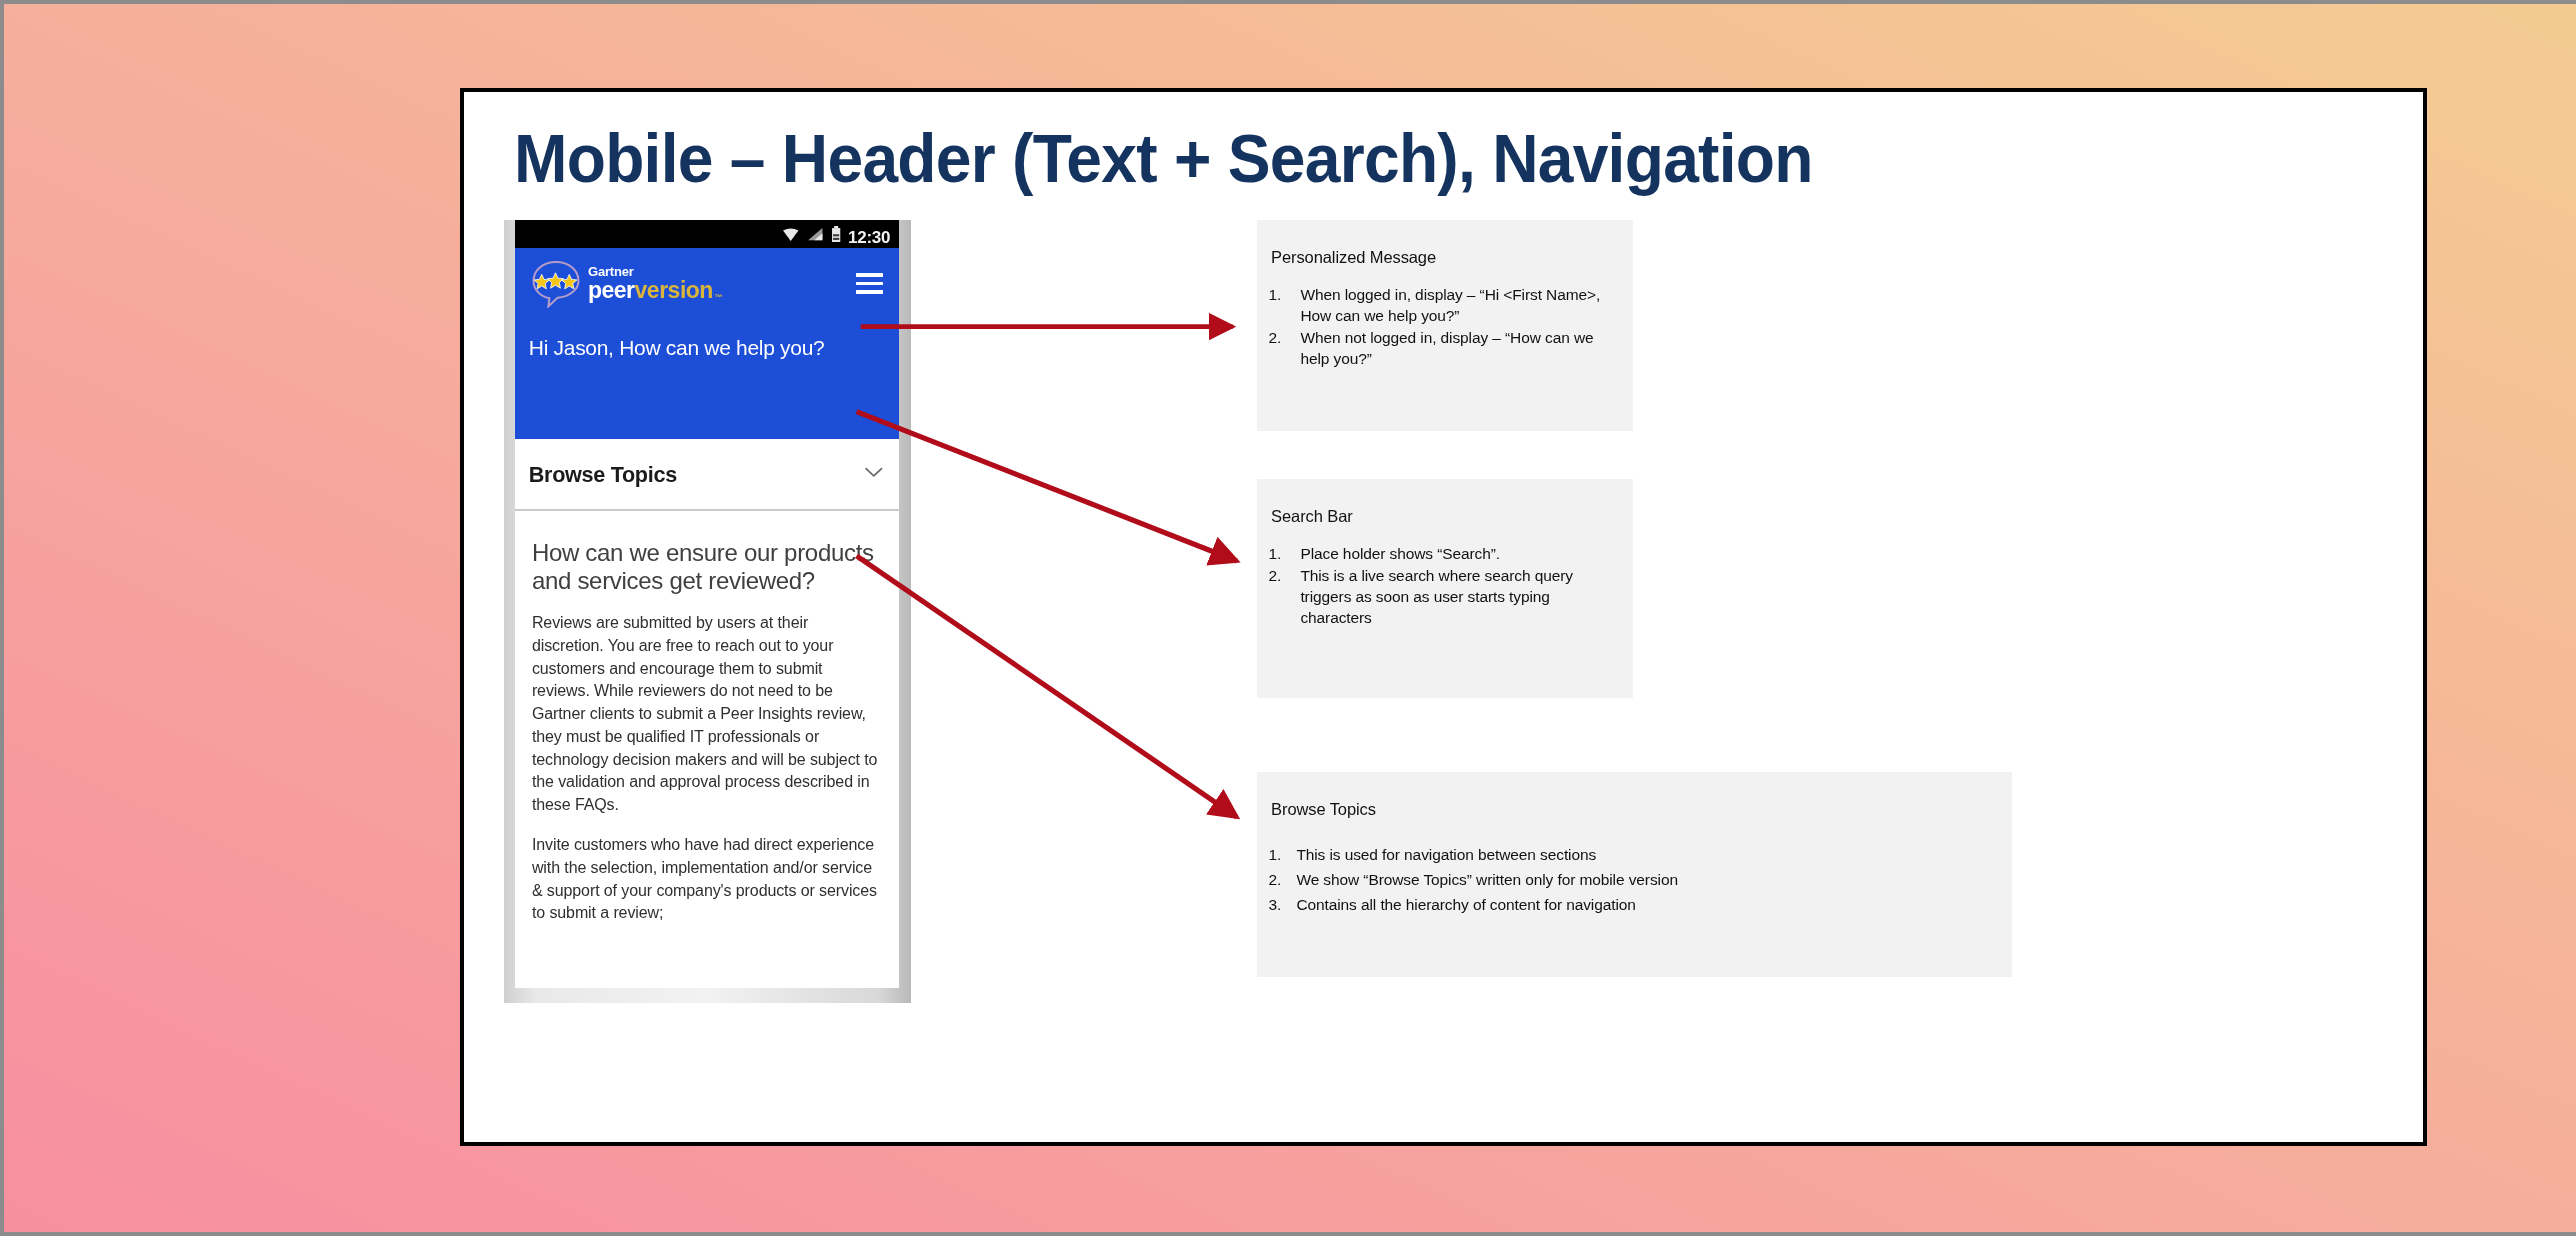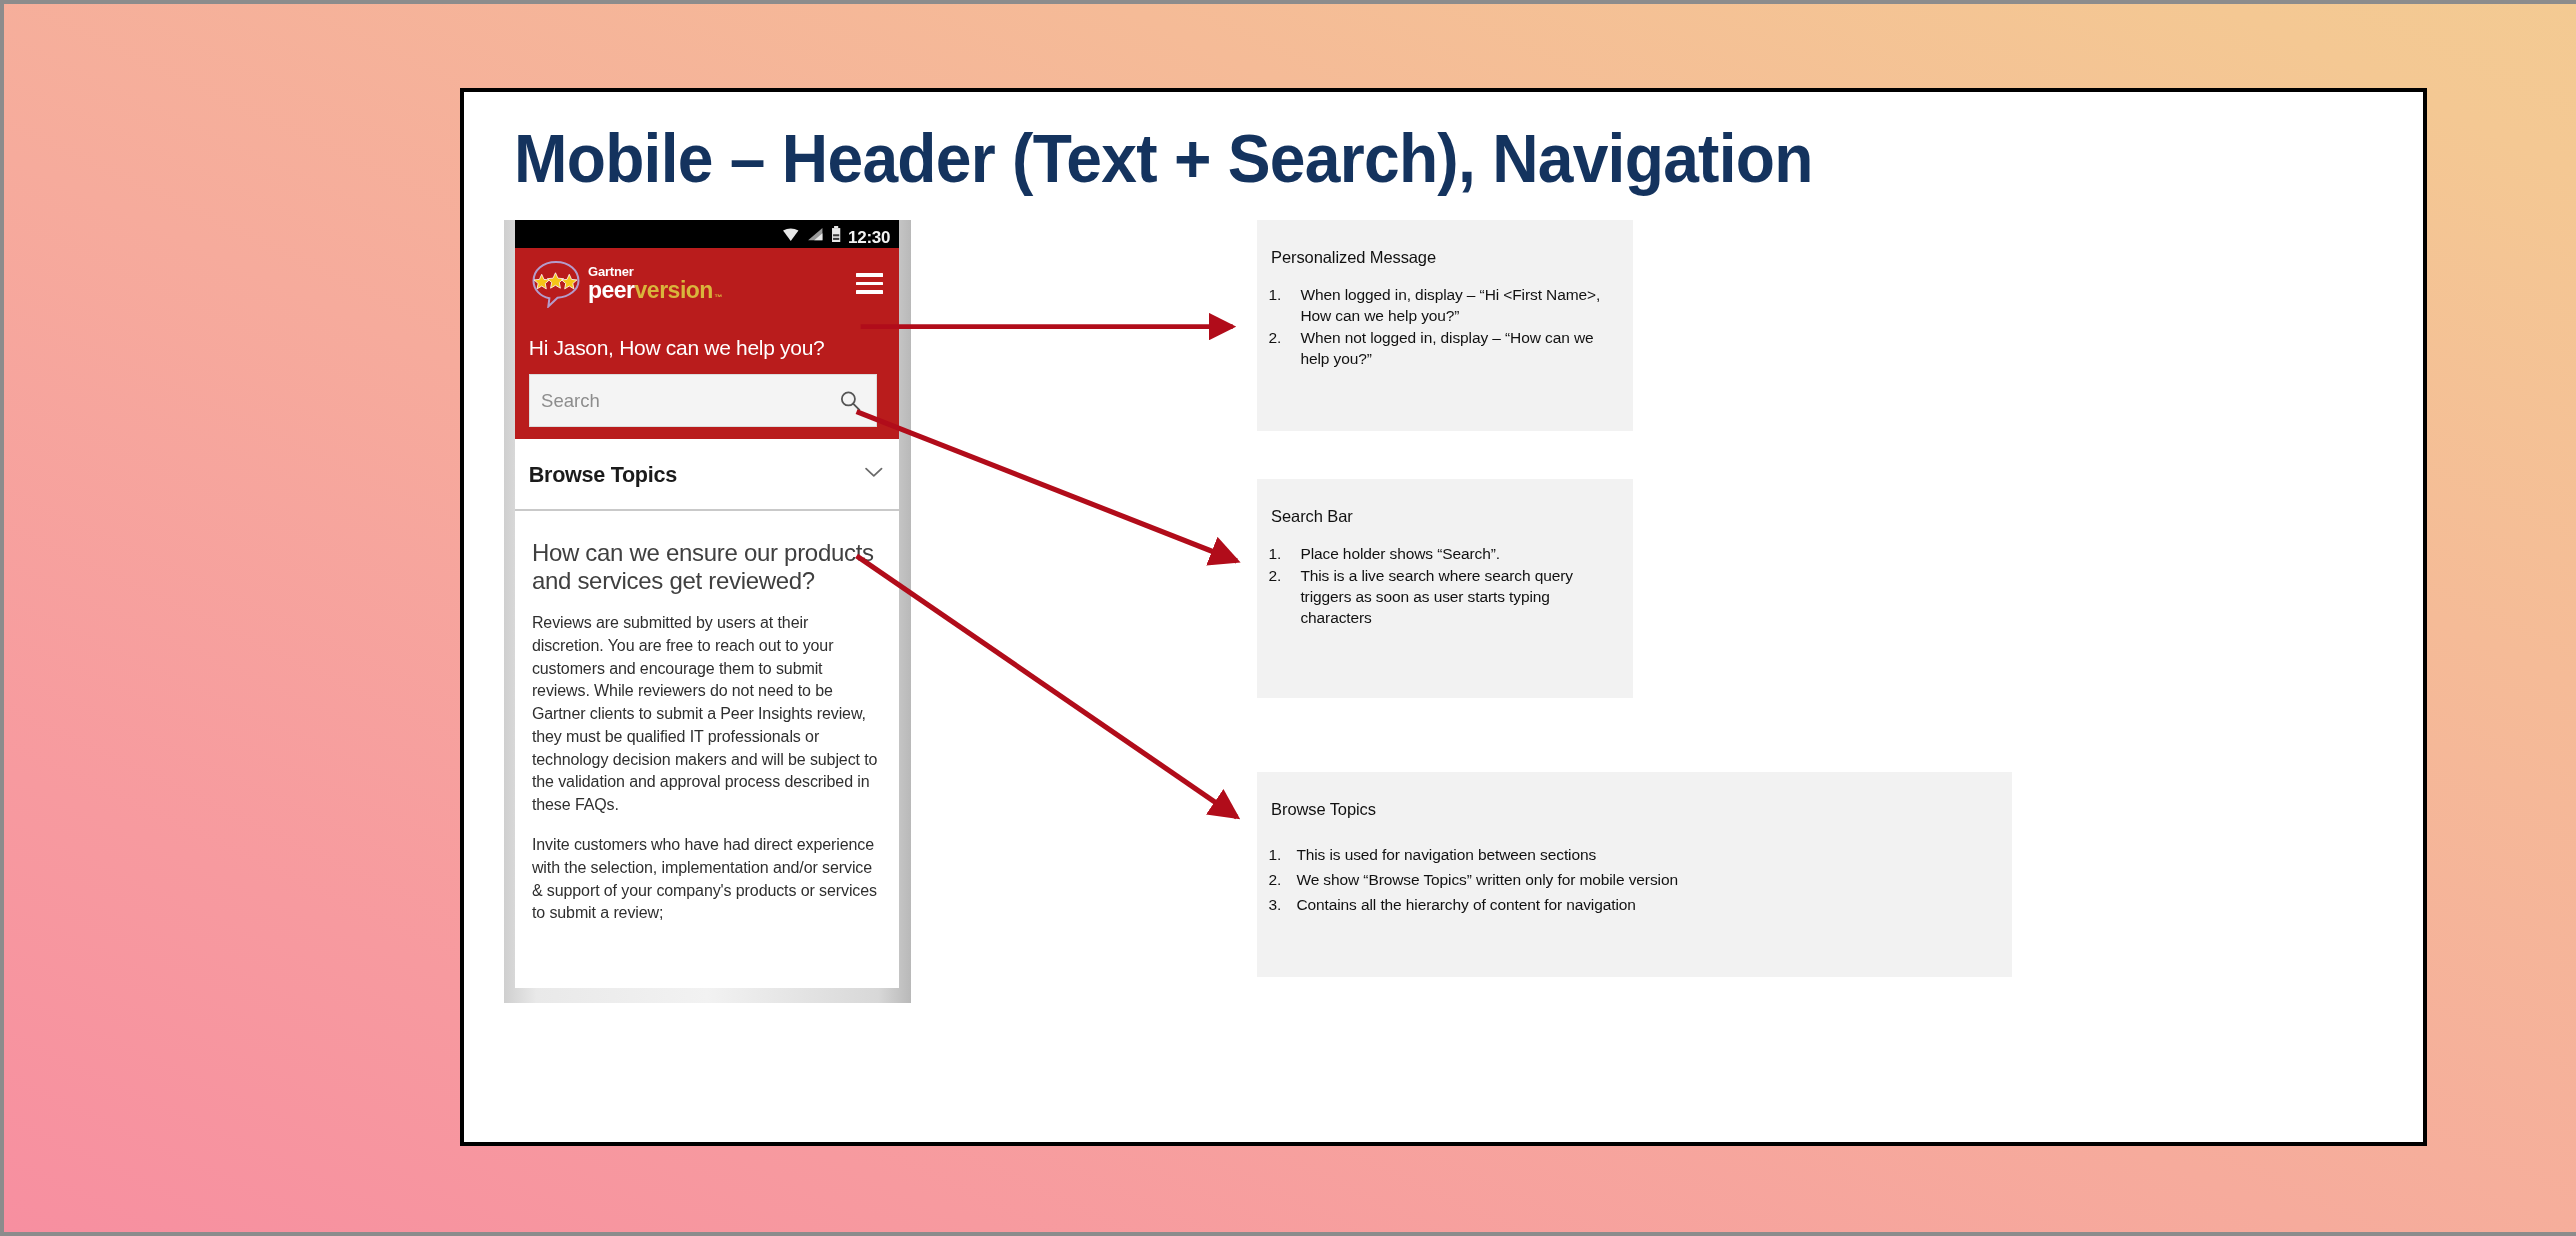--- a/index.html
+++ b/index.html
@@ -100,21 +100,21 @@
     font-weight: bold;
     letter-spacing: -0.3px;
     line-height: 1;
     padding-bottom: 1px;
     margin-top: 7px;
   }
 
   
   #app-header {
     position: relative;
-    background: #b91c1c;
+    background: #1d4ed8;
     height: 191px;
     padding: 0;
   }
   #logo-row {
     position: absolute;
     left: 13.4px;
     top: 11.3px;
     display: flex;
     align-items: center;
   }
@@ -345,27 +345,20 @@
           </div>
 
           <div id="hamburger">
             <span></span>
               <span></span>
               <span></span>
           </div>
 
           <div id="greeting">Hi Jason, How can we help you?</div>
 
-          <div id="search-box">
-            <span id="search-placeholder">Search</span>
-            <svg id="search-icon" width="23" height="23" viewBox="0 0 44 44">
-              <circle cx="18" cy="18" r="12.5" fill="none" stroke="#555555" stroke-width="3.4"></circle>
-              <line x1="27" y1="27" x2="39" y2="39" stroke="#555555" stroke-width="3.6" stroke-linecap="round"></line>
-            </svg>
-          </div>
         </div>
 
         <div id="browse-row">
           <span id="browse-label">Browse Topics</span>
           <svg id="browse-chevron" width="19.6" height="12.4" viewBox="0 0 38 24">
             <polyline points="4,5 19,19 34,5" fill="none" stroke="#6a6a6a" stroke-width="3.4" stroke-linecap="round" stroke-linejoin="round"></polyline>
           </svg>
         </div>
 
         <div id="faq">

